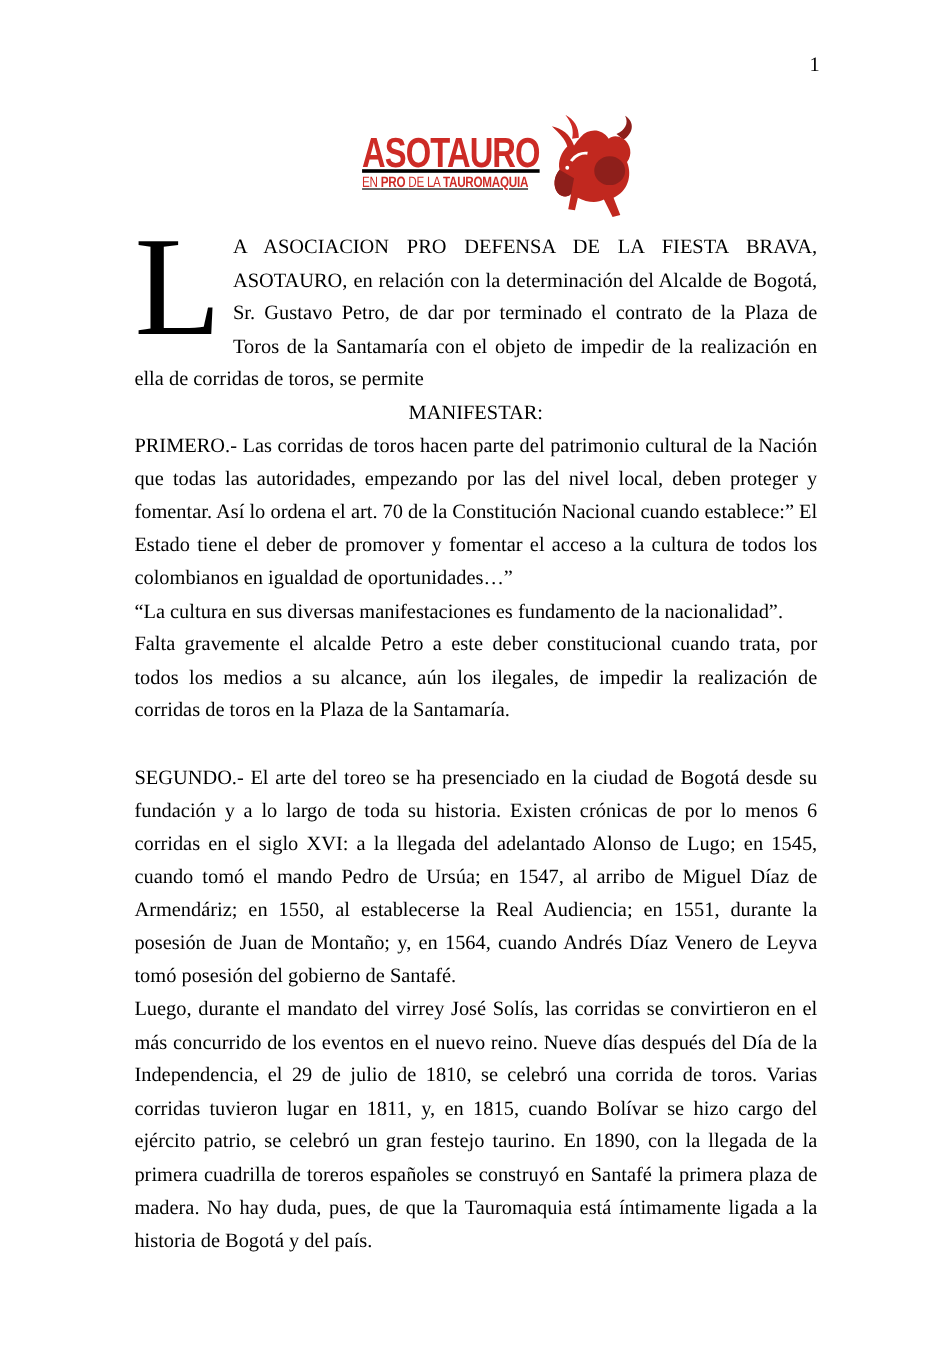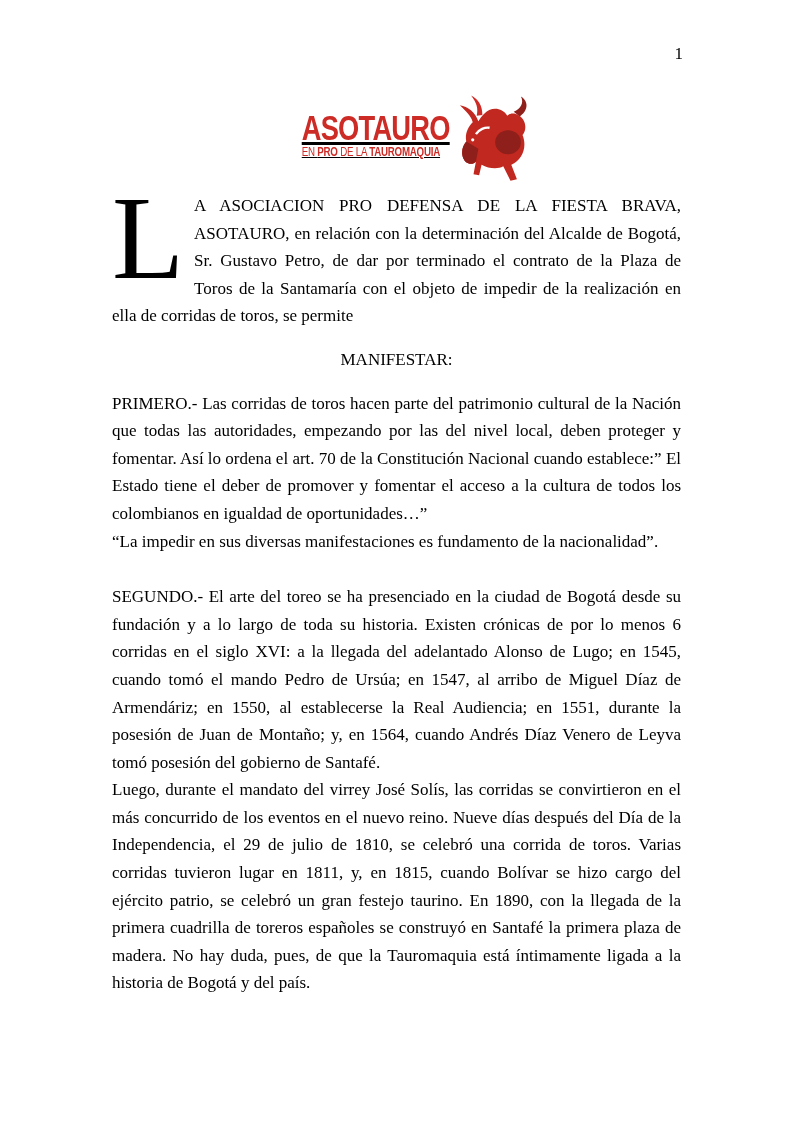--- a/index.html
+++ b/index.html
@@ -33,21 +33,21 @@
     color:#cd2b26;white-space:nowrap;margin-top:1px;
   }
   .logo-sub .lt{font-weight:normal;}
   .logo-sub .hv{font-weight:bold;}
   .bull{margin-left:2px;}
   .content{
     margin:8px 112px 0 112px;
     font-size:17px;line-height:27.6px;
   }
   .para{text-align:justify;margin:0;}
-  .heading{text-align:center;margin:16px;}
+  .heading{text-align:center;margin:0;}
   .dropcap{
     float:left;
     font-size:118px;line-height:0.72;
     height:99px;margin:5px 10px 0 0;
   }
   .spacer{height:28px;}
 </style>
 </head>
 <body>
 
@@ -74,17 +74,18 @@
       <path d="M30 50 C34 44 41 41 47 42" stroke="#ffffff" stroke-width="3" fill="none"></path>
       <circle cx="26" cy="57" r="2" fill="#ffffff"></circle>
     </svg>
   </div>
 </div>
 
 <div class="content">
   <p class="para"><span class="dropcap">L</span><span>A ASOCIACION PRO DEFENSA DE LA FIESTA BRAVA, ASOTAURO, en relación con la determinación del Alcalde de Bogotá, Sr. Gustavo Petro, de dar por terminado el contrato de la Plaza de Toros de la Santamaría con el objeto de impedir de la realización en ella de corridas de toros, se permite</span></p>
   <p class="heading">MANIFESTAR:</p>
   <p class="para">PRIMERO.- Las corridas de toros hacen parte del patrimonio cultural de la Nación que todas las autoridades, empezando por las del nivel local, deben proteger y fomentar. Así lo ordena el art. 70 de la Constitución Nacional cuando establece:” El Estado tiene el deber de promover y fomentar el acceso a la cultura de todos los colombianos en igualdad de oportunidades…”</p>
-  <p class="para">“La impedir en sus diversas manifestaciones es fundamento de la nacionalidad”.</p>
+  <p class="para">“La cultura en sus diversas manifestaciones es fundamento de la nacionalidad”.</p>
+  <p class="para">Falta gravemente el alcalde Petro a este deber constitucional cuando trata, por todos los medios a su alcance, aún los ilegales, de impedir la realización de corridas de toros en la Plaza de la Santamaría.</p>
   <div class="spacer"></div>
   <p class="para">SEGUNDO.- El arte del toreo se ha presenciado en la ciudad de Bogotá desde su fundación y a lo largo de toda su historia. Existen crónicas de por lo menos 6 corridas en el siglo XVI: a la llegada del adelantado Alonso de Lugo; en 1545, cuando tomó el mando Pedro de Ursúa; en 1547, al arribo de Miguel Díaz de Armendáriz; en 1550, al establecerse la Real Audiencia; en 1551, durante la posesión de Juan de Montaño; y, en 1564, cuando Andrés Díaz Venero de Leyva tomó posesión del gobierno de Santafé.</p>
   <p class="para">Luego, durante el mandato del virrey José Solís, las corridas se convirtieron en el más concurrido de los eventos en el nuevo reino. Nueve días después del Día de la Independencia, el 29 de julio de 1810, se celebró una corrida de toros. Varias corridas tuvieron lugar en 1811, y, en 1815, cuando Bolívar se hizo cargo del ejército patrio, se celebró un gran festejo taurino. En 1890, con la llegada de la primera cuadrilla de toreros españoles se construyó en Santafé la primera plaza de madera. No hay duda, pues, de que la Tauromaquia está íntimamente ligada a la historia de Bogotá y del país.</p>
 </div>
 
 </body></html>

